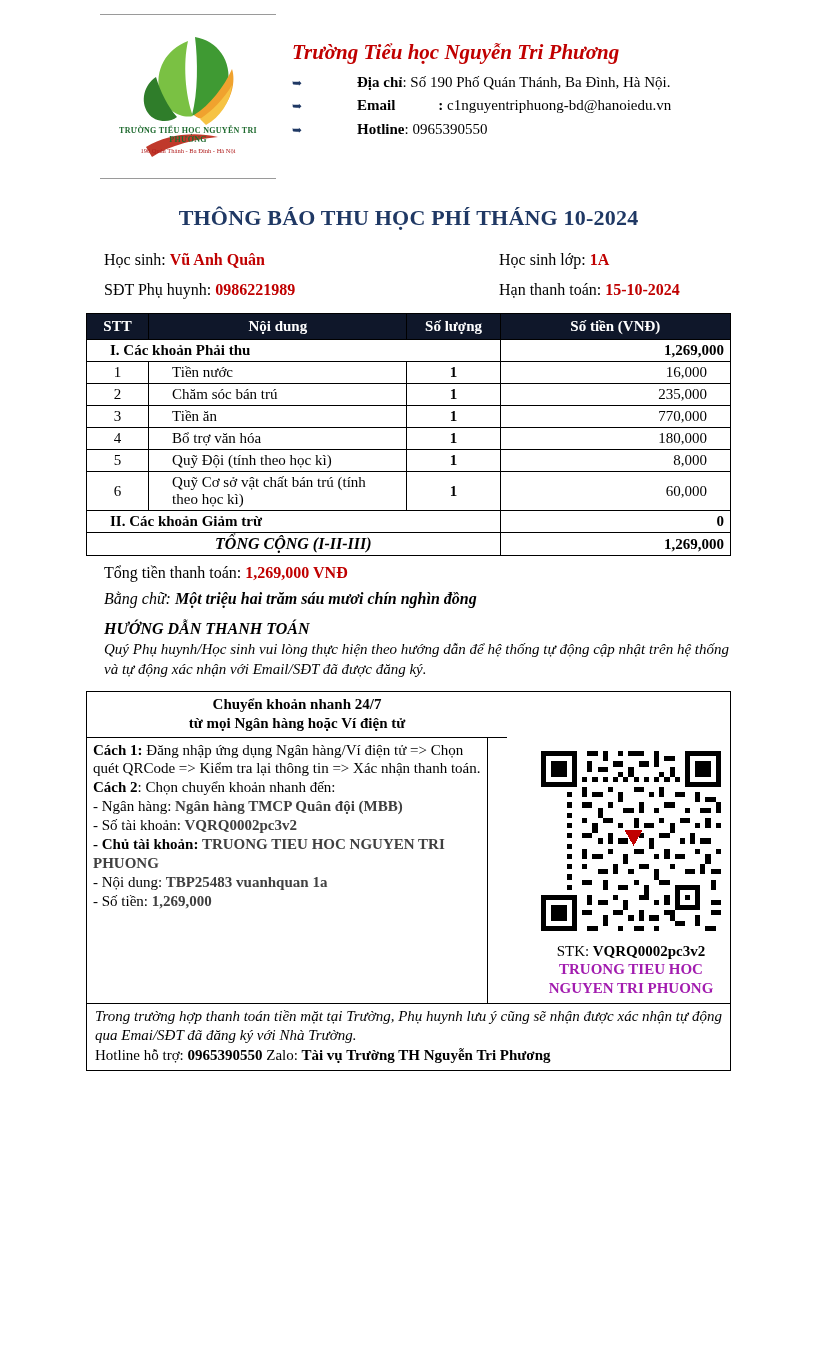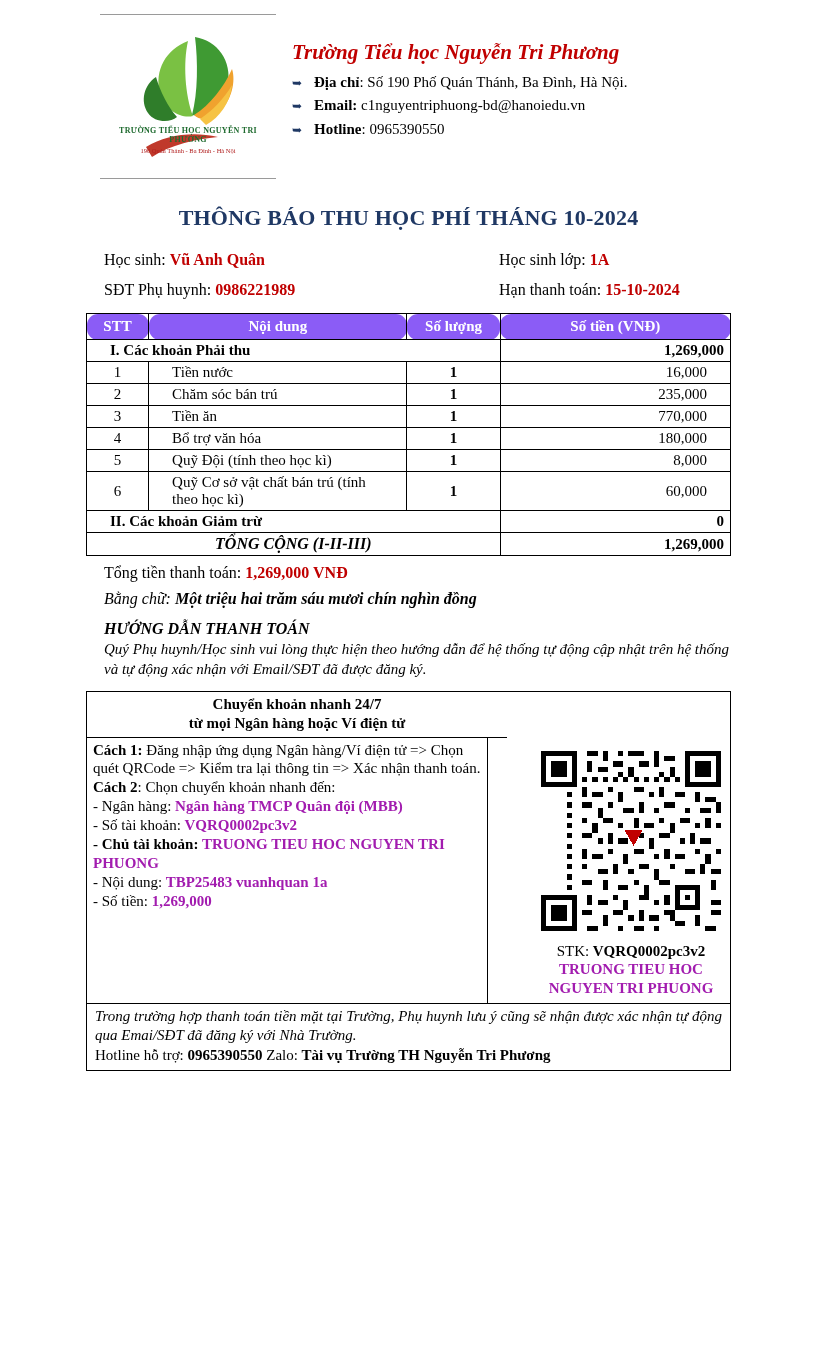--- a/index.html
+++ b/index.html
@@ -82,21 +82,21 @@
     display: flex;
     align-items: baseline;
     white-space: nowrap;
   }
   .bullet {
     color: #1f3864;
     font-size: 12px;
     width: 22px;
     display: inline-block;
   }
-  .contact-label { font-weight: bold; }
+  .contact-label { font-weight: bold; margin-left: 43px; }
 
   
   .doc-title {
     text-align: center;
     font-size: 22px;
     font-weight: bold;
     color: #1f3864;
     margin-top: 26px;
     letter-spacing: .2px;
   }
@@ -125,27 +125,26 @@
     width: 100%;
     border-collapse: collapse;
     font-size: 15px;
     table-layout: fixed;
   }
   table.fee th, table.fee td {
     border: 1px solid #000000;
     padding: 2px 23px;
   }
   table.fee thead th {
-    background: #8b5cf6;
+    background: #0f172a;
     color: #ffffff;
     font-weight: bold;
     text-align: center;
     vertical-align: middle;
     padding: 4px 3px;
-    border-radius: 11px;
   }
   col.c1 { width: 62px; }
   col.c2 { width: 258px; }
   col.c3 { width: 93px; }
   col.c4 { width: 230px; }
 
   td.stt { text-align: center; }
   td.qty { text-align: center; font-weight: bold; }
   td.amt { text-align: right; font-family: Liberation Serif, serif; }
   tr.section td {
@@ -221,21 +220,21 @@
     box-sizing: border-box;
     border-right: 1px solid #000000;
   }
   .pay-left-body {
     padding: 3px 6px 6px 6px;
     font-size: 15px;
     line-height: 1.26;
   }
   .pay-left-body b { font-weight: bold; }
   .red { color: #c00000; margin-top: 31px; }
-  .redb { color: #a21caf; font-weight: bold; }
+  .redb { color: #404040; font-weight: bold; }
   .pay-right {
     flex: 1;
     text-align: center;
     padding: 8px 4px 6px 4px;
     box-sizing: border-box;
   }
   .qr {
     width: 190px;
     height: 190px;
     margin: 0 auto;

